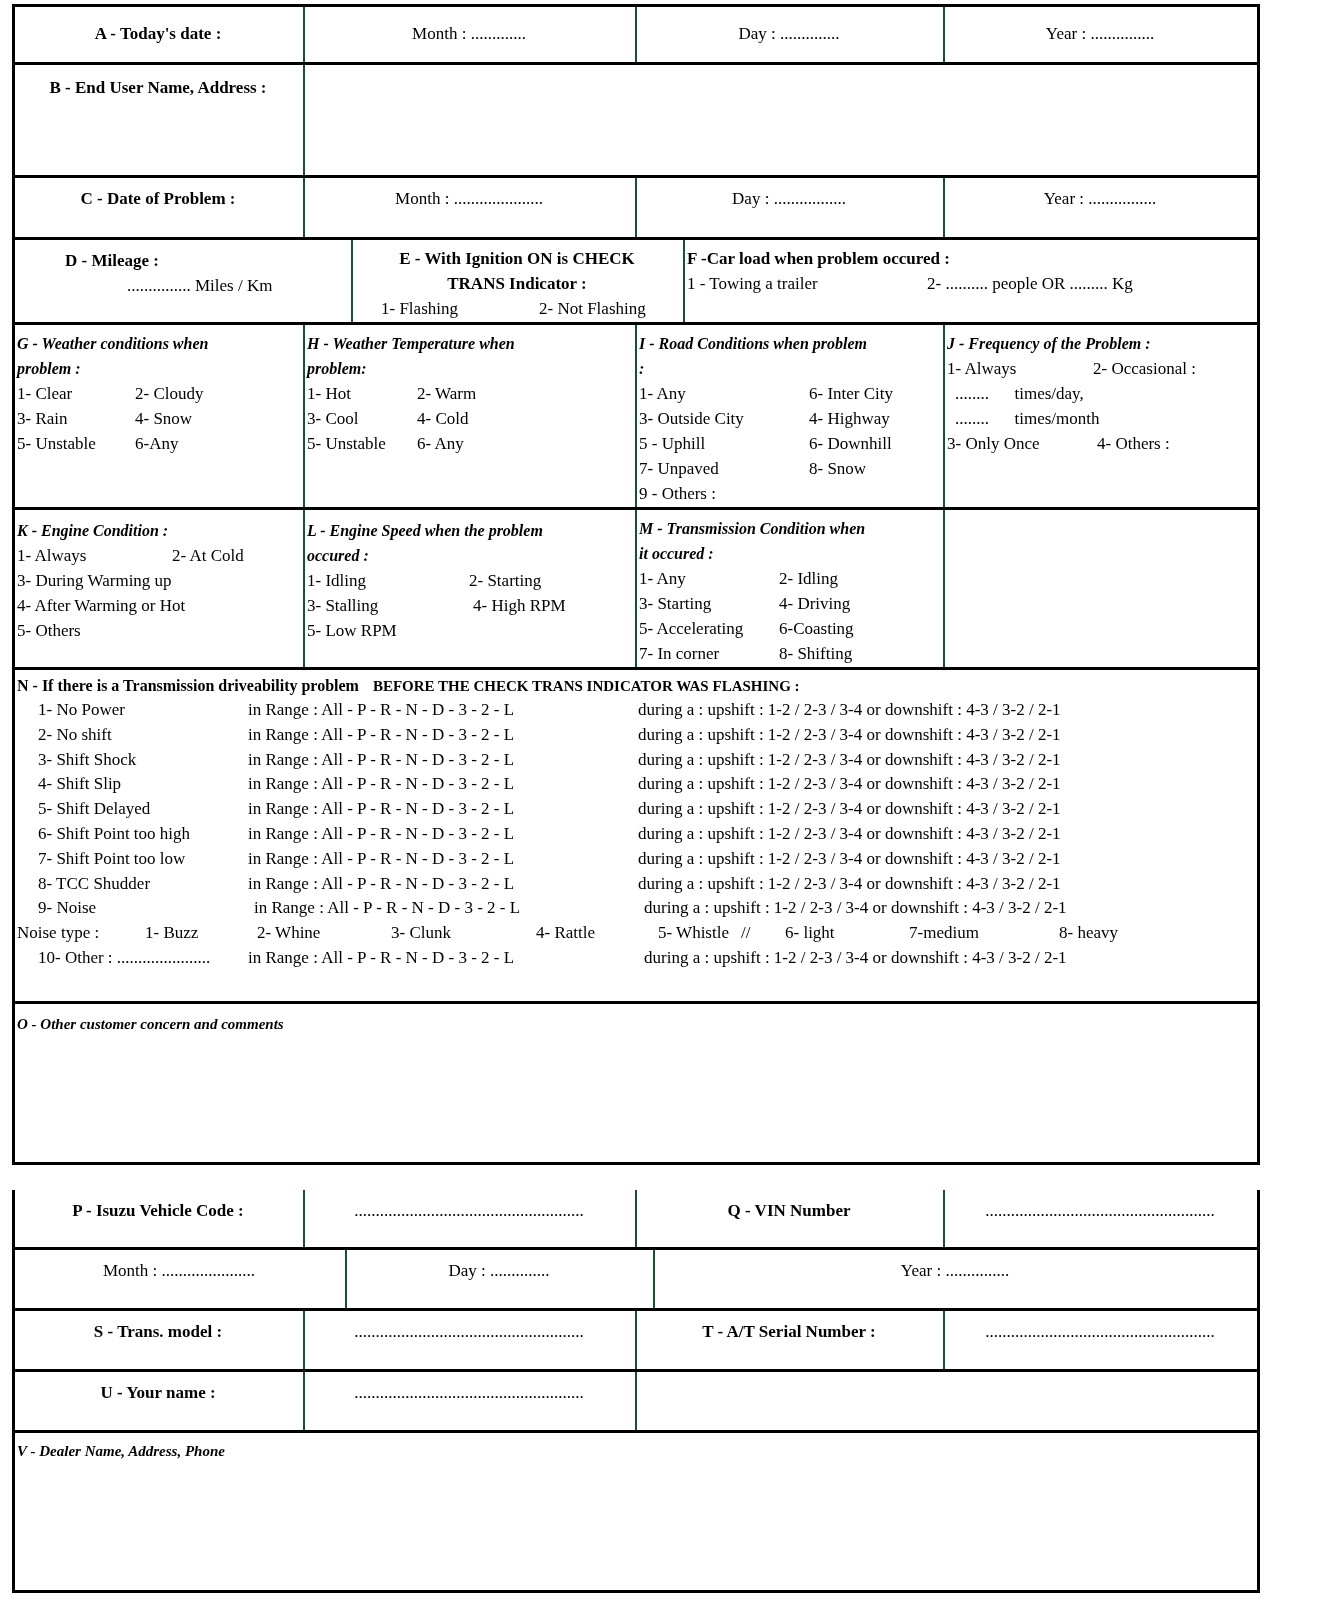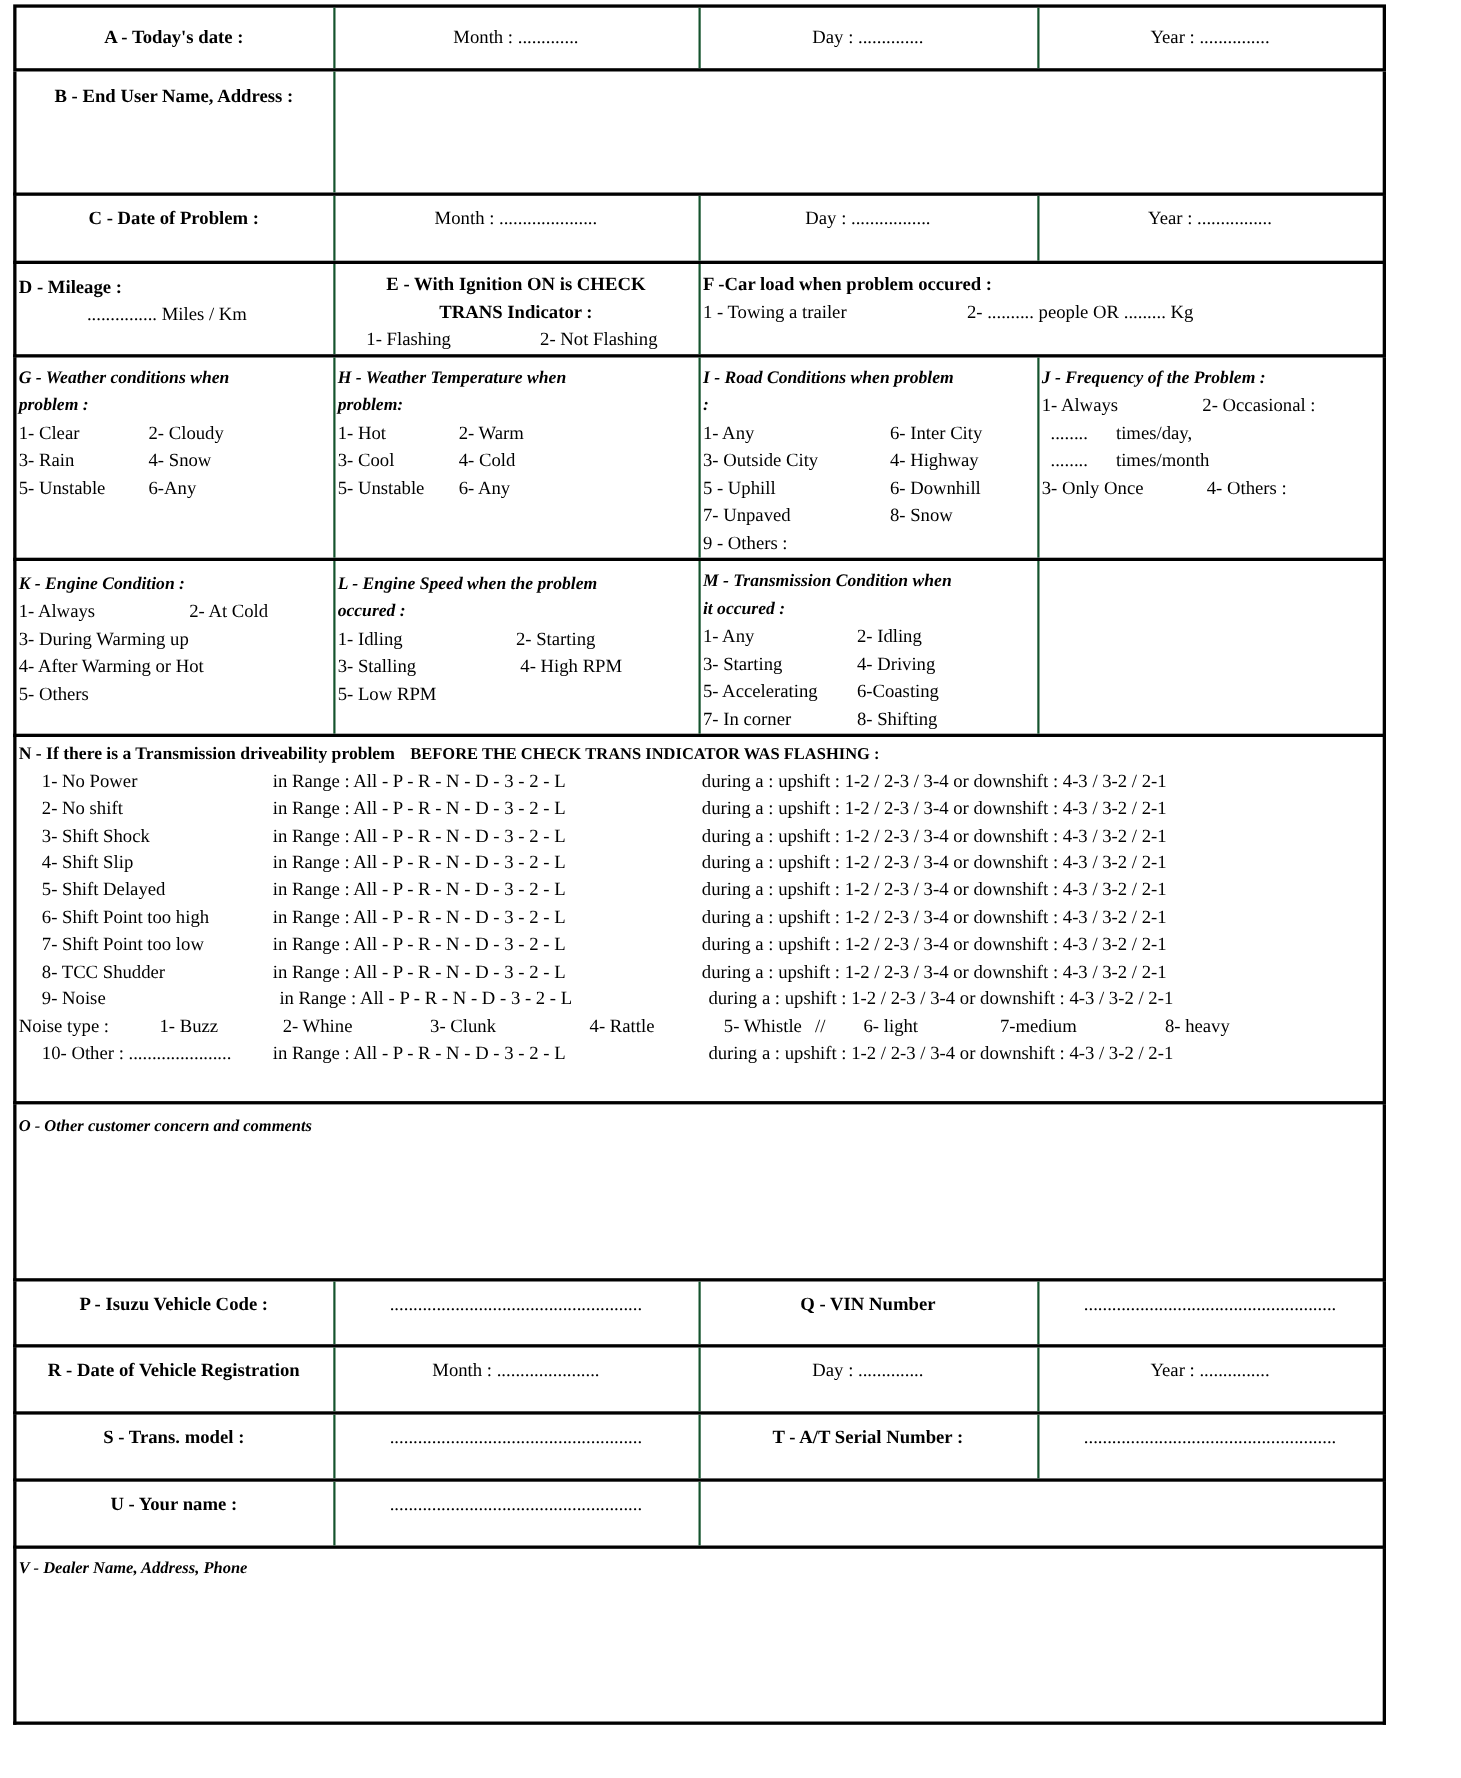--- a/index.html
+++ b/index.html
@@ -42,21 +42,21 @@
   </div>
 
   <div class="row" style="height:62px;">
     <div class="cell c1 center b pad" style="padding-top:8px;">C - Date of Problem :</div>
     <div class="cell c2 center pad" style="padding-top:8px;">Month : .....................</div>
     <div class="cell c3 center pad" style="padding-top:8px;">Day : .................</div>
     <div class="cell c4 center pad" style="padding-top:8px;">Year : ................</div>
   </div>
 
   <div class="row" style="height:85px;">
-    <div class="cell c1 pad" style="padding-top:8px;">
+    <div class="cell c1 pad" style="padding-top:8px;margin-left:48px;">
       <div class="b">D - Mileage :</div>
       <div style="padding-left:62px;">............... Miles / Km</div>
     </div>
     <div class="cell c2 pad" style="padding-top:6px;">
       <div class="center b">E - With Ignition ON is CHECK</div>
       <div class="center b">TRANS Indicator :</div>
       <div style="display:flex; padding-left:26px;">
         <span style="width:158px;">1- Flashing</span>
         <span>2- Not Flashing</span>
       </div>
@@ -234,29 +234,28 @@
       </div>
     </div>
   </div>
 
   <div class="row" style="height:161px;">
     <div class="cell c4 pad" style="padding-top:8px;">
       <div class="hdr" style="font-size:15px;">O -   Other customer concern and comments</div>
     </div>
   </div>
 
-  <div class="row" style="height:60px;">
+  <div class="row" style="height:60px;margin-top:25px;">
     <div class="cell c1 center b pad" style="padding-top:8px;">P - Isuzu Vehicle Code :</div>
     <div class="cell c2 center pad" style="padding-top:8px;">......................................................</div>
     <div class="cell c3 center b pad" style="padding-top:8px;">Q - VIN Number</div>
     <div class="cell c4 center pad" style="padding-top:8px;">......................................................</div>
   </div>
 
   <div class="row" style="height:61px;">
-    <div class="cell c1 center b pad" style="padding-top:8px;">R - Date of Vehicle Registration</div>
     <div class="cell c2 center pad" style="padding-top:8px;">Month : ......................</div>
     <div class="cell c3 center pad" style="padding-top:8px;">Day : ..............</div>
     <div class="cell c4 center pad" style="padding-top:8px;">Year : ...............</div>
   </div>
 
   <div class="row" style="height:61px;">
     <div class="cell c1 center b pad" style="padding-top:8px;">S - Trans. model :</div>
     <div class="cell c2 center pad" style="padding-top:8px;">......................................................</div>
     <div class="cell c3 center b pad" style="padding-top:8px;">T - A/T Serial Number :</div>
     <div class="cell c4 center pad" style="padding-top:8px;">......................................................</div>

